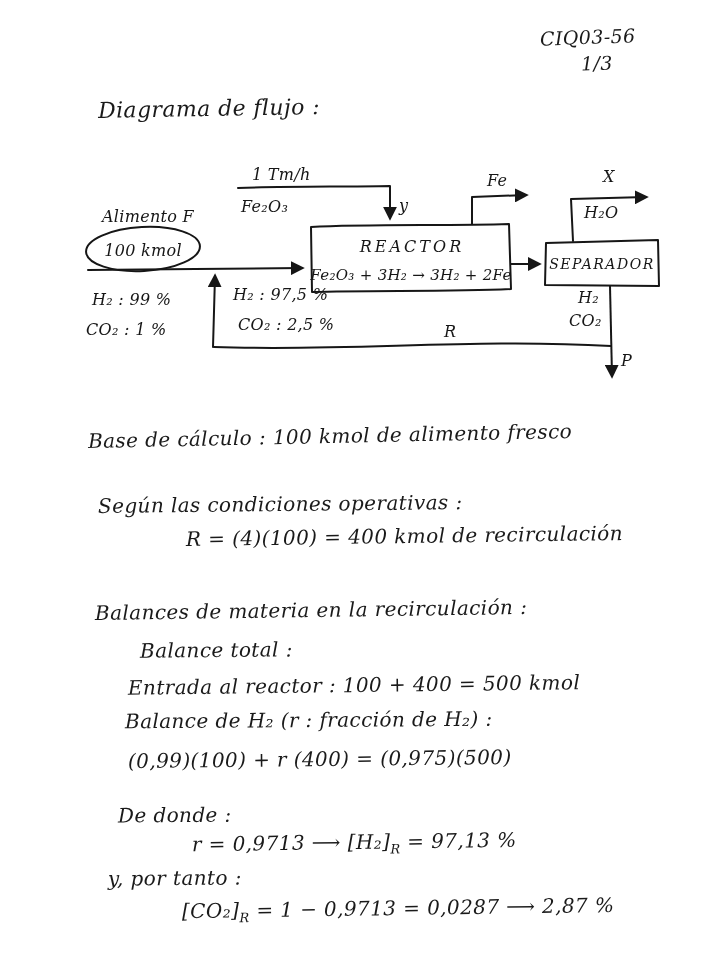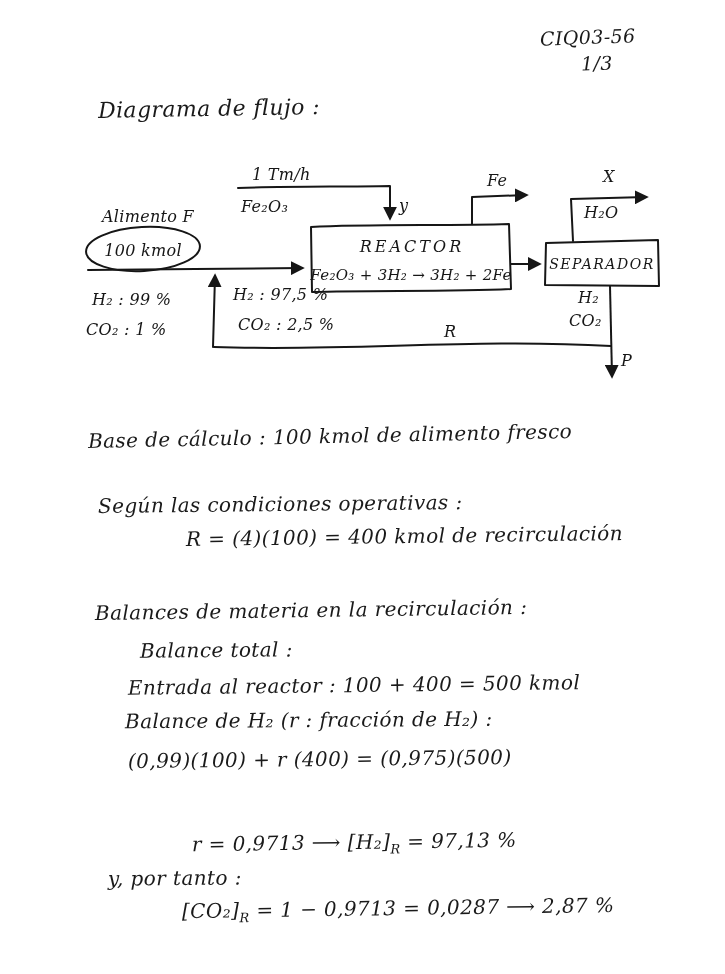--- a/index.html
+++ b/index.html
@@ -86,20 +86,21 @@
 
   <div class="hw note" style="top:492px;left:98px;transform:rotate(-0.6deg);">Según las condiciones operativas :</div>
   <div class="hw eq" style="top:524px;left:186px;transform:rotate(-0.8deg);">R = (4)(100) = 400 kmol de recirculación</div>
 
   <div class="hw note" style="top:598px;left:95px;transform:rotate(-0.8deg);">Balances de materia en la recirculación :</div>
   <div class="hw note" style="top:638px;left:140px;transform:rotate(-0.5deg);">Balance total :</div>
   <div class="hw note" style="top:673px;left:128px;transform:rotate(-0.7deg);">Entrada al reactor :  100 + 400 = 500 kmol</div>
   <div class="hw note" style="top:708px;left:125px;transform:rotate(-0.4deg);">Balance de H₂ (r : fracción de H₂) :</div>
   <div class="hw eq" style="top:747px;left:128px;transform:rotate(-0.6deg);">(0,99)(100) + r (400) = (0,975)(500)</div>
 
+  <div class="hw note" style="top:803px;left:118px;transform:rotate(-0.4deg);">De donde :</div>
   <div class="hw eq" style="top:830px;left:192px;transform:rotate(-0.8deg);">
     <span>r = 0,9713 ⟶ [H₂]</span><sub>R</sub><span> = 97,13 %</span>
   </div>
   <div class="hw note" style="top:866px;left:108px;transform:rotate(-0.5deg);">y, por tanto :</div>
   <div class="hw eq" style="top:896px;left:182px;transform:rotate(-0.8deg);">
     <span>[CO₂]</span><sub>R</sub><span> = 1 − 0,9713 = 0,0287 ⟶ 2,87 %</span>
   </div>
 
 </div>
 

